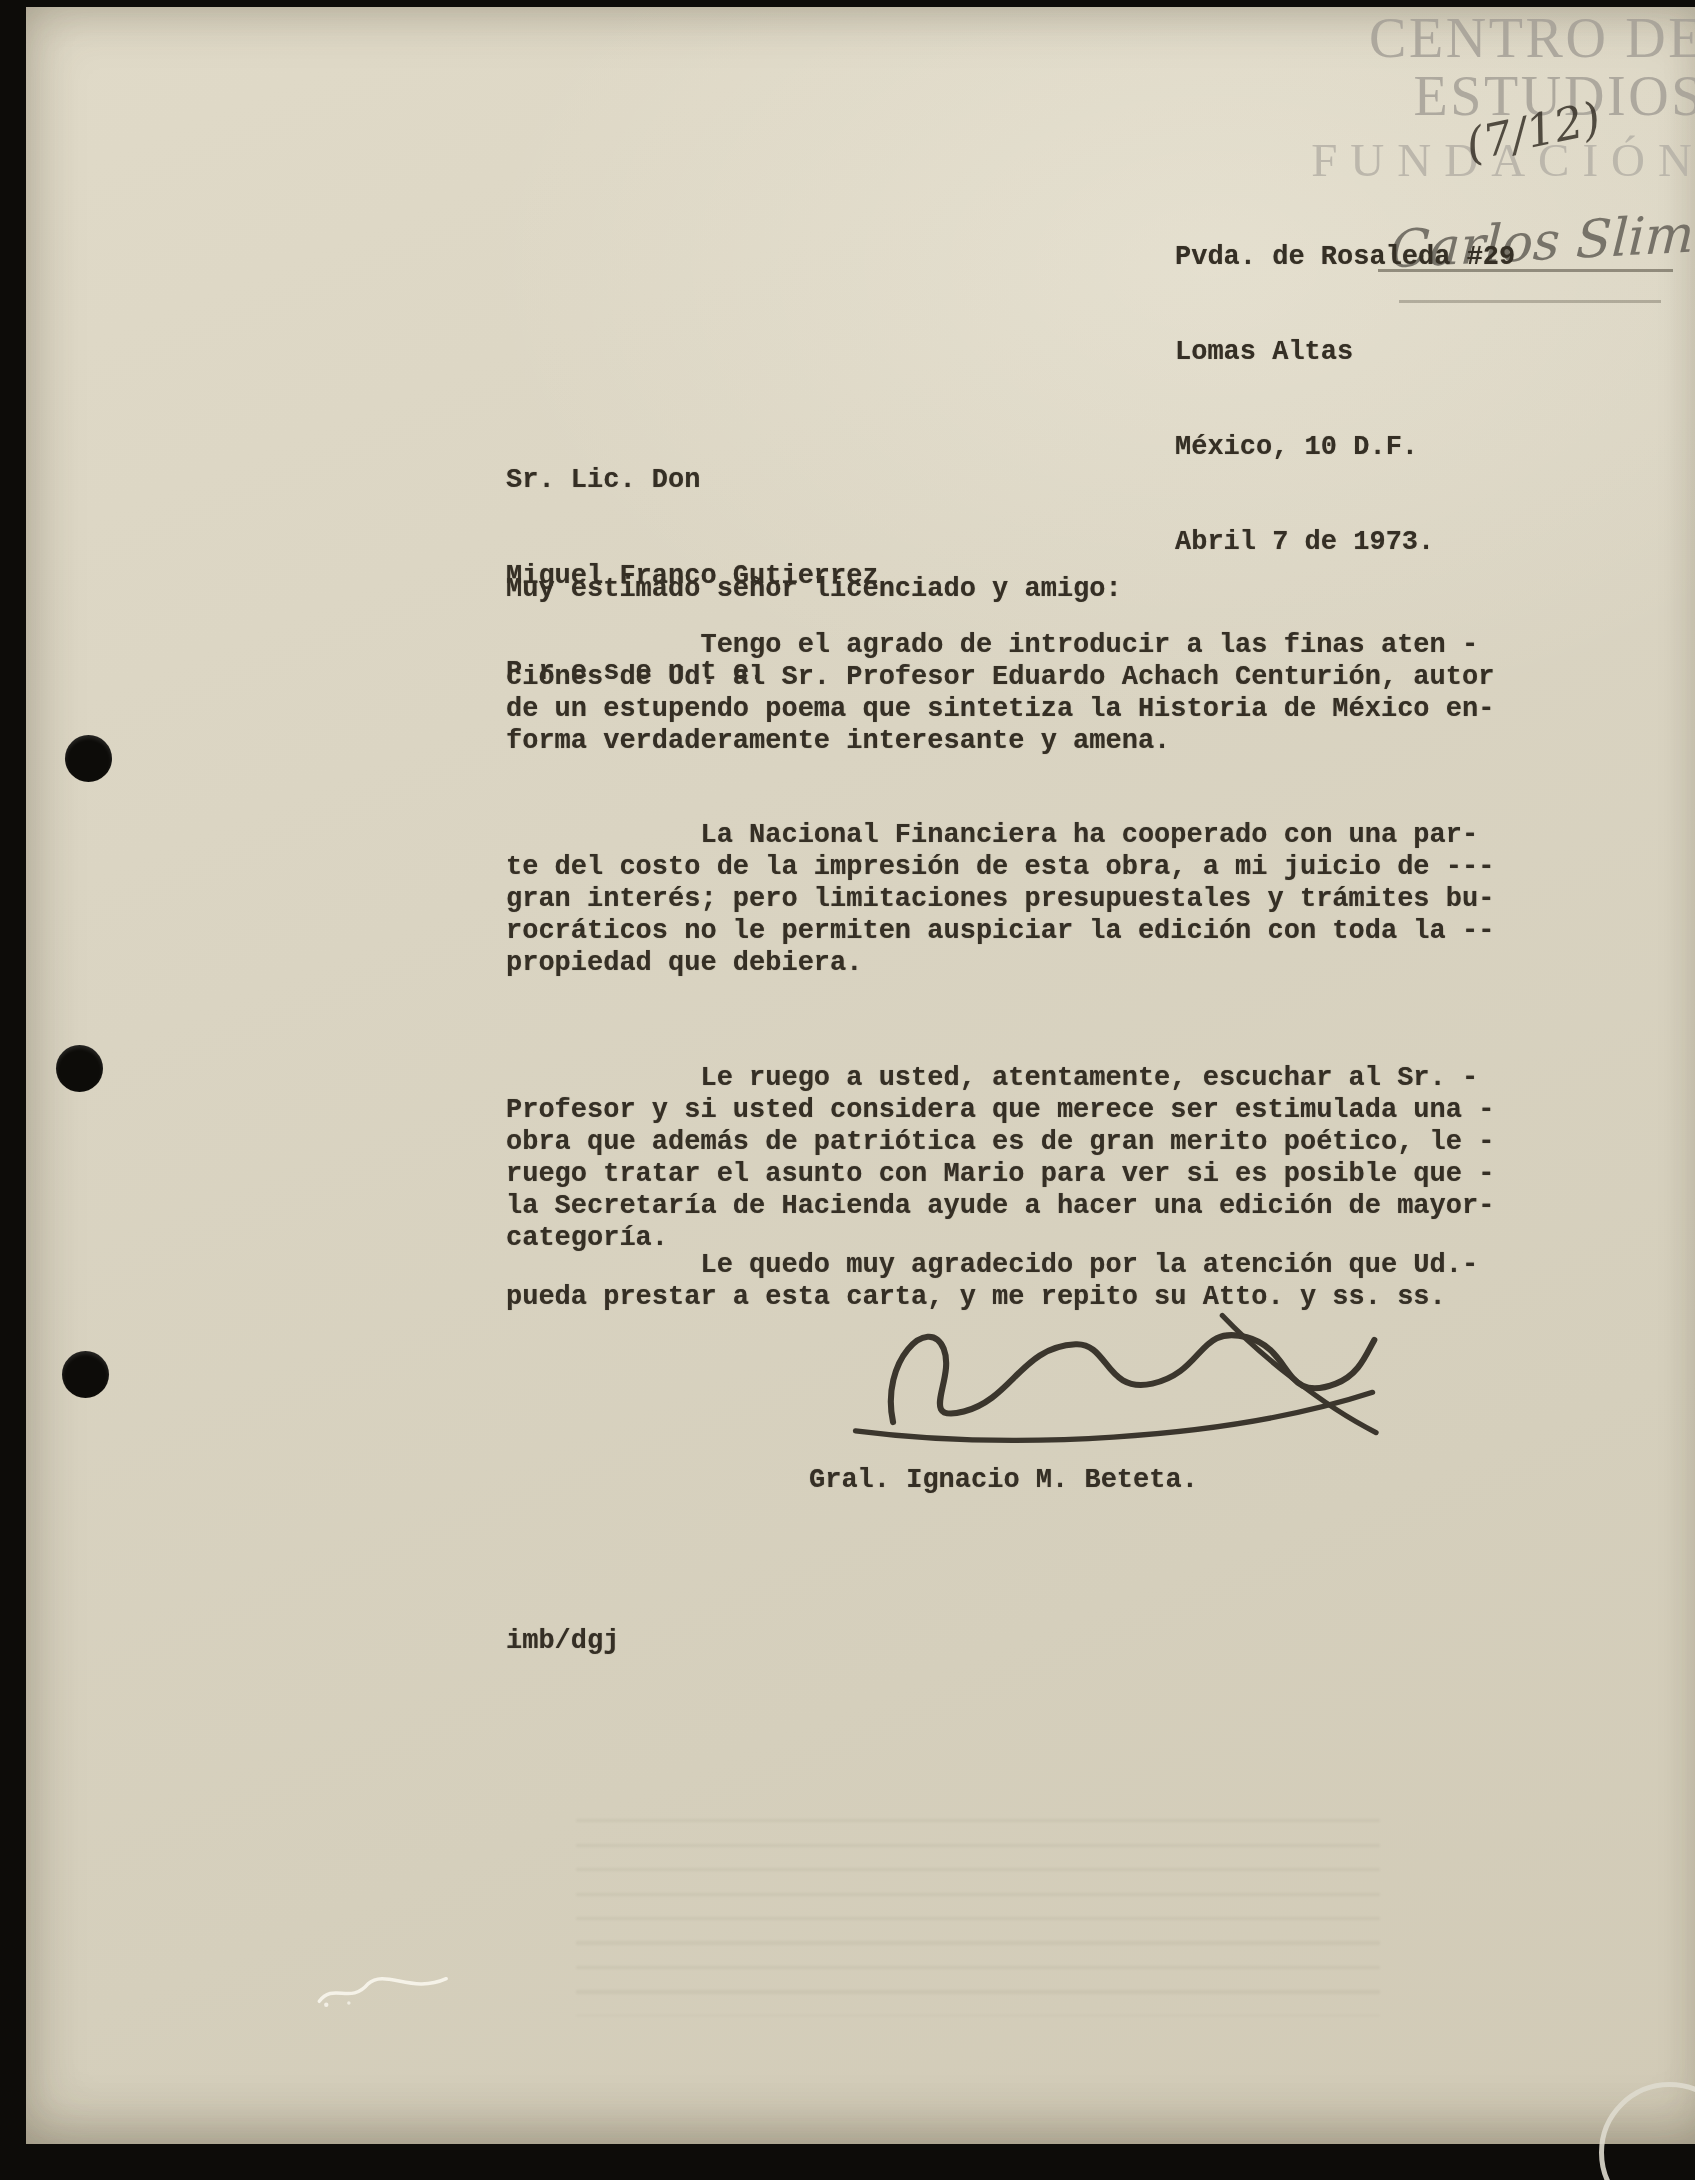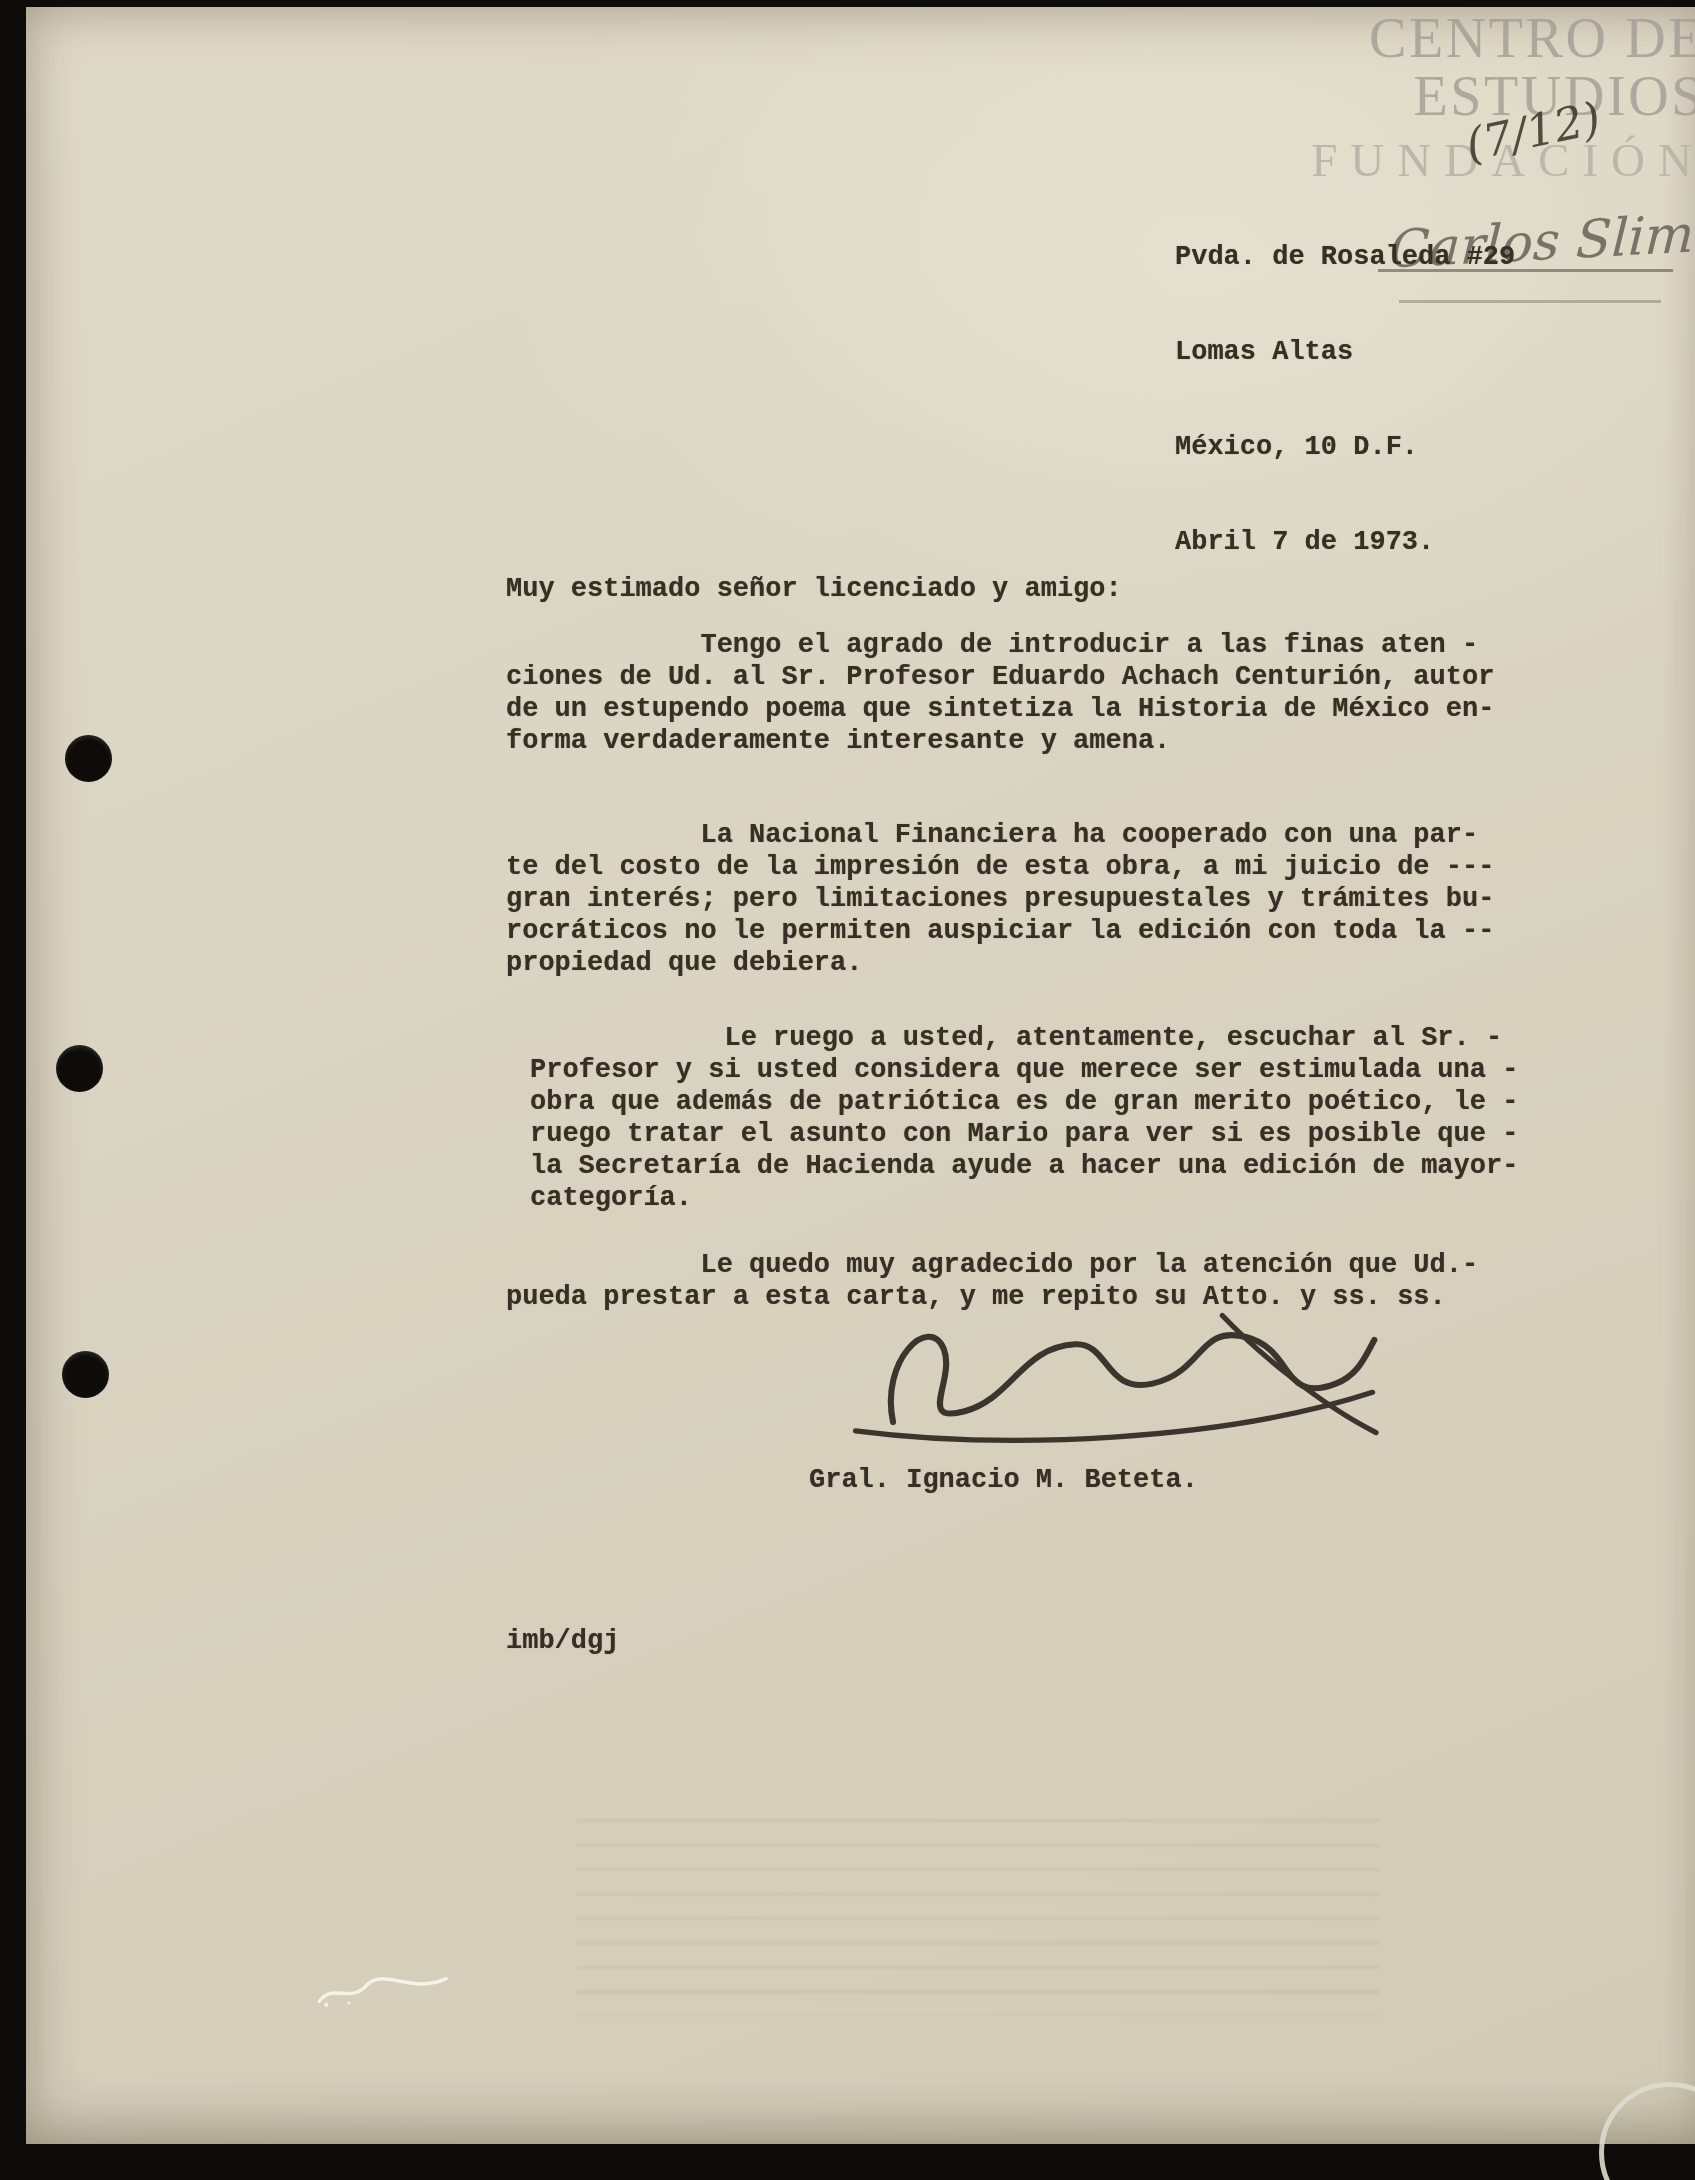--- a/index.html
+++ b/index.html
@@ -134,21 +134,21 @@
     text-shadow: 0 0 0.9px rgba(53,47,37,0.55);
   }
   .address { position: absolute; left: 1149px; top: 171px; }
   .address .typed-line { line-height: 31px; }
   .recipient { position: absolute; left: 480px; top: 393px; }
   .recipient .typed-line { line-height: 32px; }
   .salutation { position: absolute; left: 480px; top: 566px; }
   .para { position: absolute; left: 480px; width: 1135px; }
   .p1 { top: 622px; }
   .p2 { top: 812px; }
-  .p3 { top: 1015px; margin-left: 24px; }
+  .p3 { top: 1055px; }
   .p4 { top: 1242px; }
 
   
   .sig-wrap {
     position: absolute;
     left: 819px;
     top: 1291px;
     width: 566px;
     height: 166px;
   }
@@ -218,20 +218,25 @@
   <div class="scan-line-2"></div>
 
 
   <div class="address typed">
     <div class="typed-line">Pvda. de Rosaleda #29</div>
     <div class="typed-line">Lomas Altas</div>
     <div class="typed-line">México, 10 D.F.</div>
     <div class="typed-line">Abril 7 de 1973.</div>
   </div>
 
+  <div class="recipient typed">
+    <div class="typed-line">Sr. Lic. Don</div>
+    <div class="typed-line">Miguel Franco Gutierrez</div>
+    <div class="typed-line">P r e s e n t e.</div>
+  </div>
 
   <div class="salutation typed">Muy estimado señor licenciado y amigo:</div>
 
   <div class="para p1 typed">            Tengo el agrado de introducir a las finas aten -
 ciones de Ud. al Sr. Profesor Eduardo Achach Centurión, autor
 de un estupendo poema que sintetiza la Historia de México en-
 forma verdaderamente interesante y amena.</div>
   <div class="para p2 typed">            La Nacional Financiera ha cooperado con una par-
 te del costo de la impresión de esta obra, a mi juicio de ---
 gran interés; pero limitaciones presupuestales y trámites bu-

